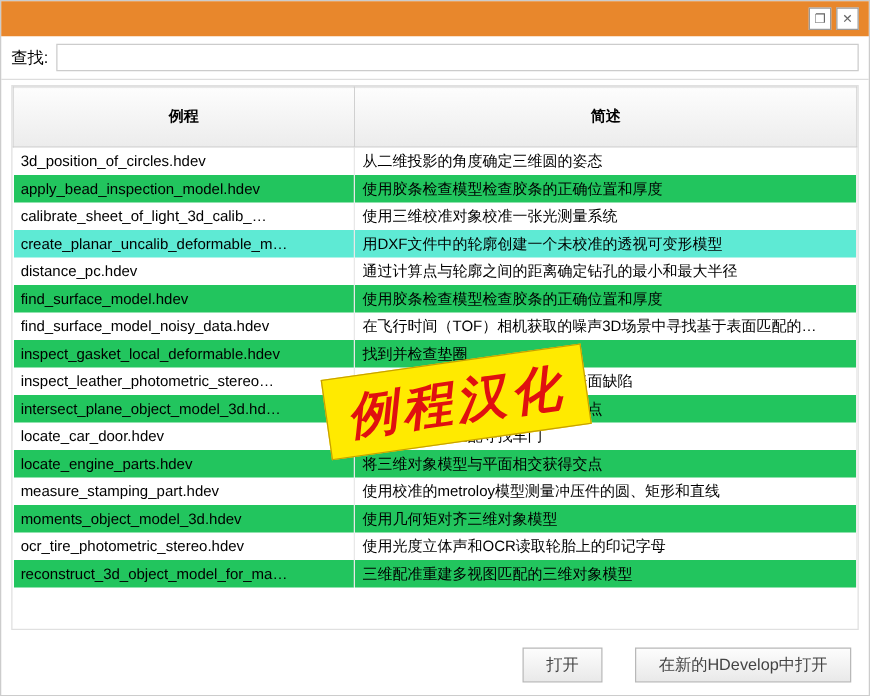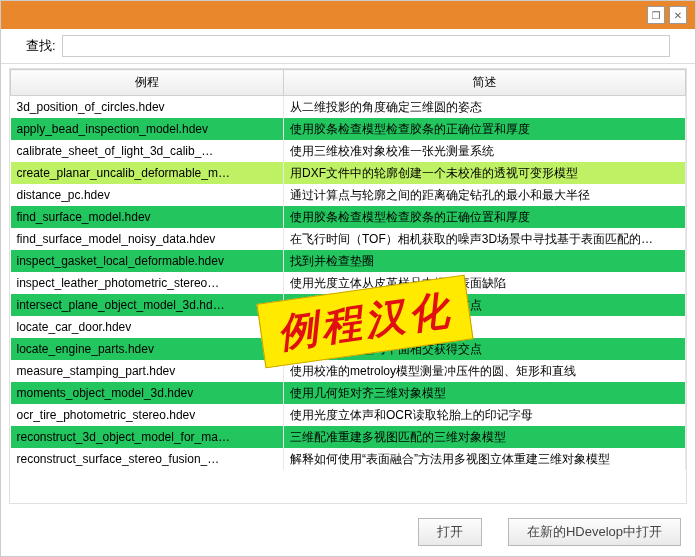--- a/index.html
+++ b/index.html
@@ -1,29 +1,29 @@
 <!DOCTYPE html>
 <html><head>
 <meta charset="utf-8">
 <style>
 html,body{margin:0;padding:0;font-family:"Microsoft YaHei",SimSun,Arial,sans-serif;font-size:12px;background:#f0f0f0;color:#000}
 .window{width:696px;height:557px;background:#fff;margin:0;display:flex;flex-direction:column;box-sizing:border-box;border:1px solid #ccc}
 .titlebar{height:28px;background:#e8872c;display:flex;align-items:center;justify-content:flex-end;padding:0 8px;gap:4px}
 .titlebar .winbtn{width:16px;height:16px;border:1px solid #999;background:#fff;display:flex;align-items:center;justify-content:center;font-size:10px;color:#666}
-.searchbar{display:flex;align-items:center;padding:6px 25px;gap:6px;border-bottom:1px solid #ddd}
+.searchbar{display:flex;align-items:center;padding:6px 8px;gap:6px;border-bottom:1px solid #ddd}
 .searchbar label{font-size:13px}
 .searchbar input{flex:1;border:1px solid #ccc;height:20px;padding:0 4px;font-size:12px}
 .table-wrap{flex:1;overflow:auto;position:relative;border:1px solid #e0e0e0;margin:4px 8px}
 table{border-collapse:collapse;width:100%;table-layout:fixed}
-th{background:linear-gradient(#fdfdfd,#ececec);border:1px solid #d0d0d0;font-weight:normal;padding:4px 6px;font-size:12px;position:sticky;top:0}
+th{background:linear-gradient(#fdfdfd,#ececec);border:1px solid #d0d0d0;font-weight:bold;padding:15px 6px;font-size:12px;position:sticky;top:0}
 th.col-name{width:260px}
 td{padding:2px 6px;border-right:1px solid #e8e8e8;white-space:nowrap;overflow:hidden;text-overflow:ellipsis;font-size:12px;height:18px}
 tr.alt{background:#22c55e}
 tr:not(.alt){background:#fff}
-tr.sel{background:#bef264}
+tr.sel{background:#5eead4}
 .overlay{position:absolute;left:250px;top:220px;background:#ffea00;color:#e01010;font-size:40px;font-weight:bold;padding:4px 16px;transform:rotate(-8deg);border:1px solid #c8a000;pointer-events:none;letter-spacing:4px;font-style:italic;font-family:"SimHei","Microsoft YaHei",sans-serif}
 .footer{display:flex;justify-content:flex-end;gap:26px;padding:10px 14px}
 .footer button{height:28px;padding:0 18px;background:linear-gradient(#fdfdfd,#e9e9e9);border:1px solid #b8b8b8;font-size:13px;color:#444}
 </style>
 </head>
 <body>
 
 <div class="window">
 
   <div class="titlebar">
@@ -102,24 +102,20 @@
             <td>使用几何矩对齐三维对象模型</td>
           </tr>
           <tr class="">
             <td>ocr_tire_photometric_stereo.hdev</td>
             <td>使用光度立体声和OCR读取轮胎上的印记字母</td>
           </tr>
           <tr class="alt">
             <td>reconstruct_3d_object_model_for_ma…</td>
             <td>三维配准重建多视图匹配的三维对象模型</td>
           </tr>
-          <tr class="">
-            <td>reconstruct_surface_stereo_fusion_…</td>
-            <td>解释如何使用“表面融合”方法用多视图立体重建三维对象模型</td>
-          </tr>
         </tbody>
     </table>
     <div class="overlay">例程汉化</div>
   </div>
 
   <div class="footer">
     <button>打开</button>
     <button>在新的HDevelop中打开</button>
   </div>
 

